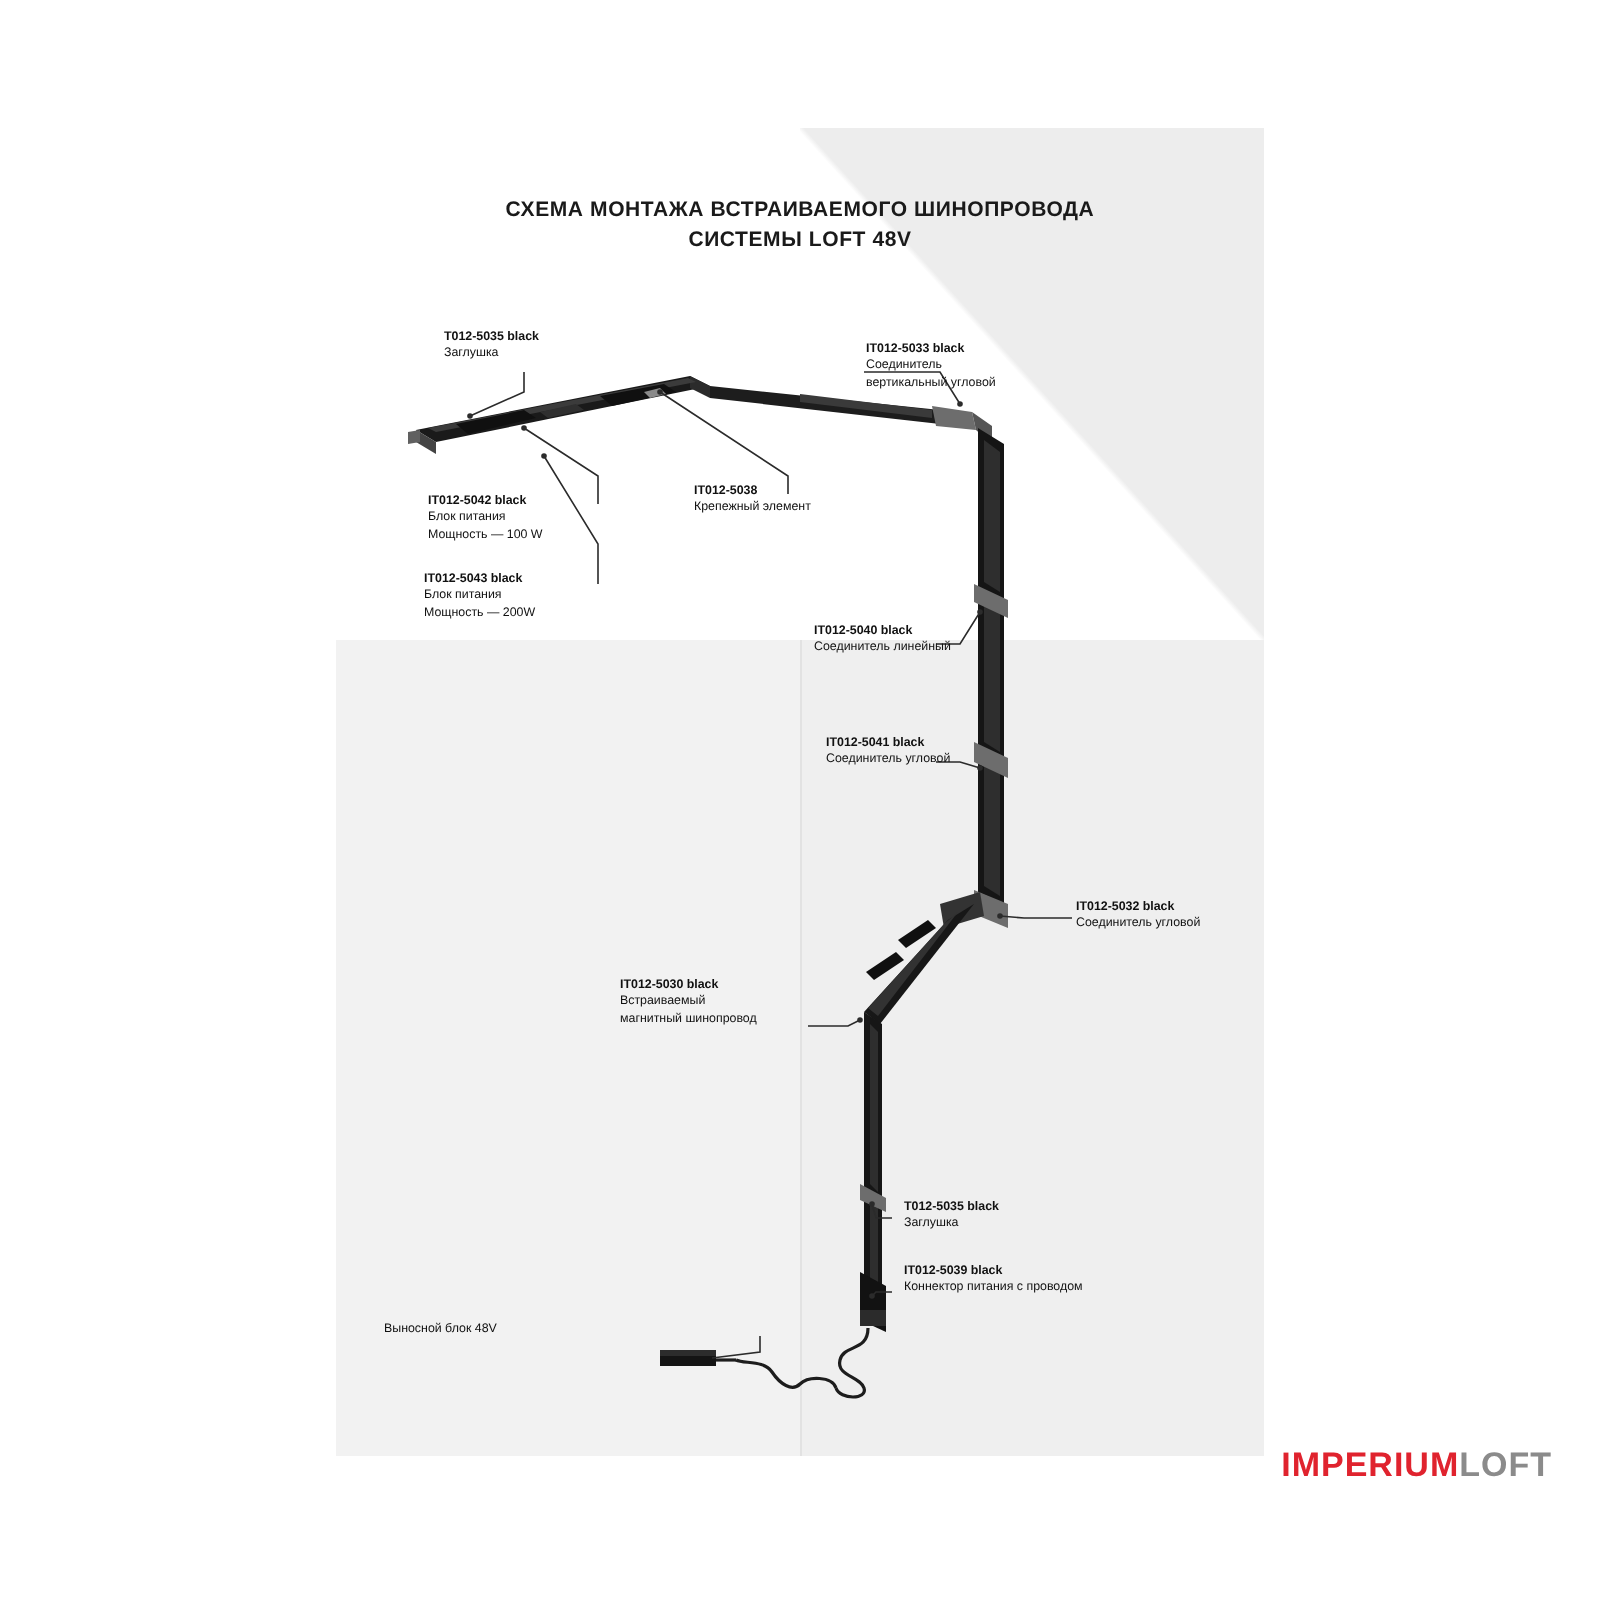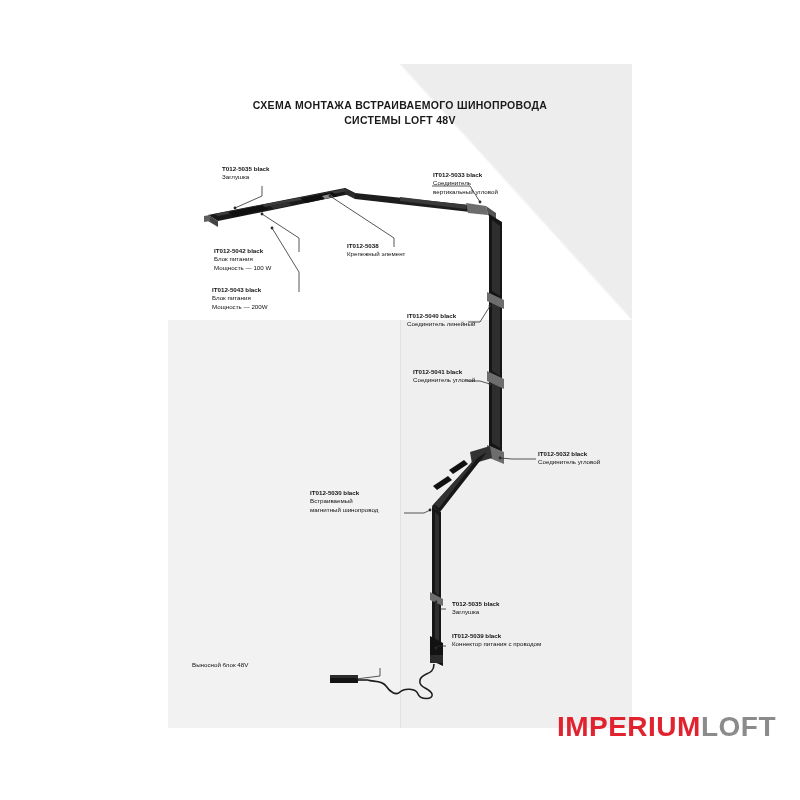--- a/index.html
+++ b/index.html
@@ -89,21 +89,21 @@
   }
   .label .code {
     font-weight: bold;
   }
 
   
   .watermark {
     position: absolute;
     right: 24px;
     bottom: 38px;
-    font-size: 28px;
+    font-size: 17px;
     font-weight: bold;
     letter-spacing: 0.5px;
   }
   .wm-a { color: #e0232e; }
   .wm-b { color: #8b8b8b; }
 
   svg.overlay {
     position: absolute;
     left: 0; top: 0;
     width: 800px; height: 800px;

